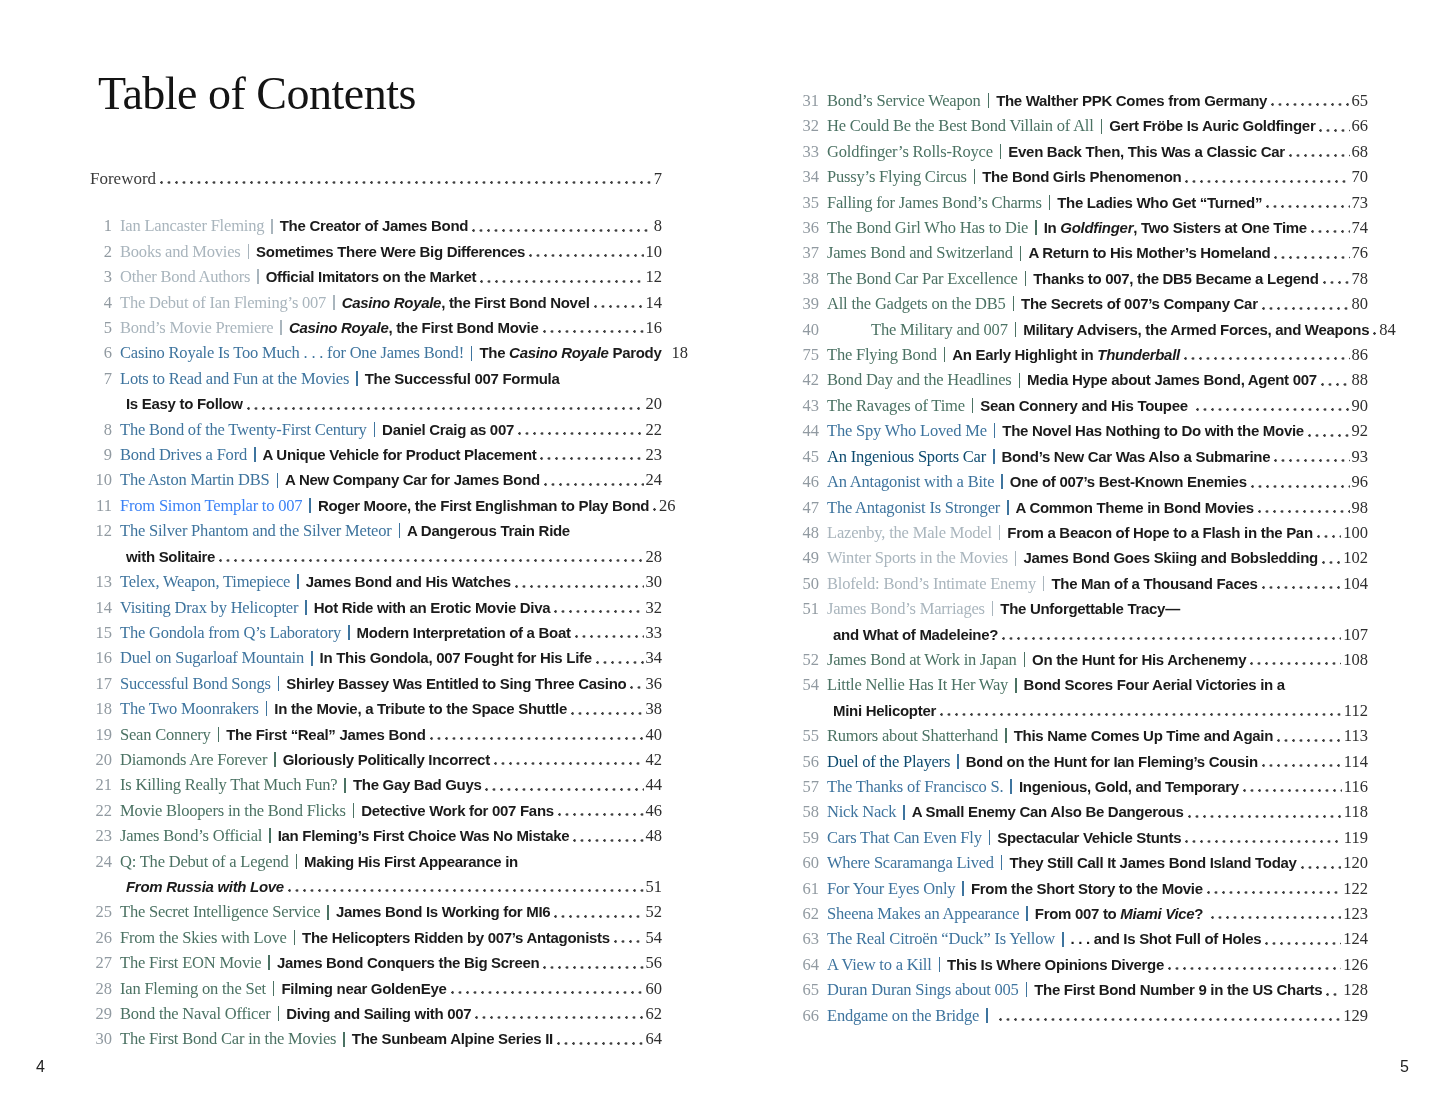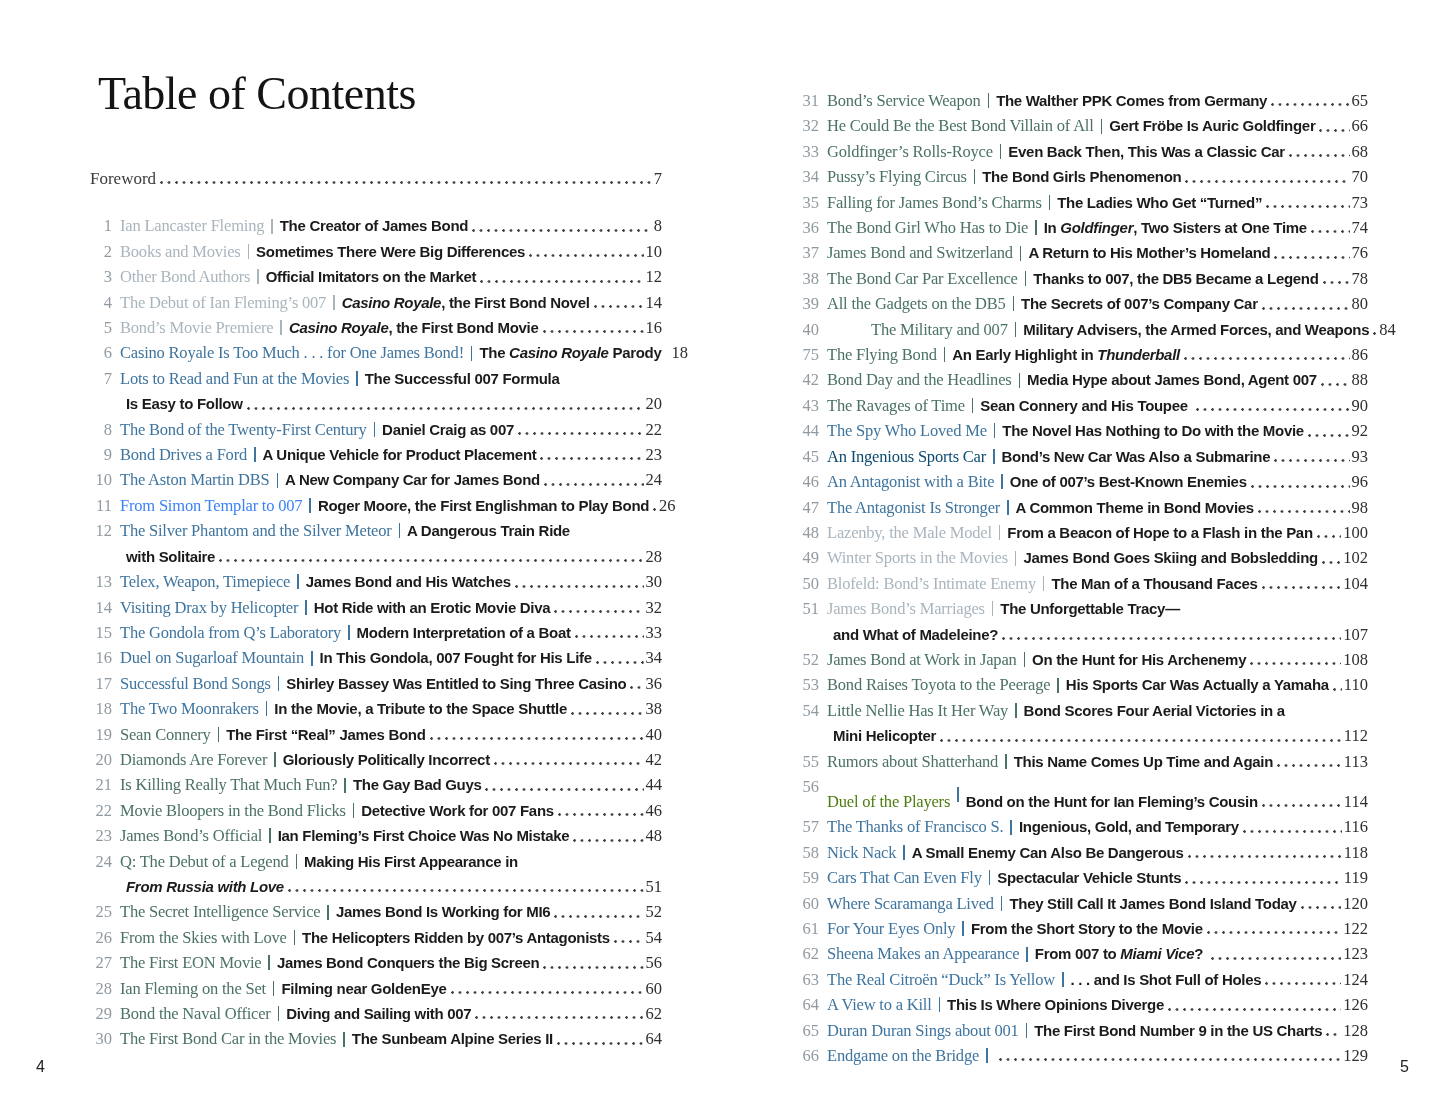--- a/index.html
+++ b/index.html
@@ -415,42 +415,36 @@
             <span class="line line2"><span class="sub"><span>and What of Madeleine?</span></span><span class="leader"></span><span class="pg">107</span></span>
           </span>
         </div>
         <div class="entry">
           <span class="num">52</span>
           <span class="body">
             <span class="line"><span class="topic" style="color: rgb(75, 114, 99);">James Bond at Work in Japan</span><span class="bar" style="background: rgb(75, 114, 99);"></span><span class="sub"><span>On the Hunt for His Archenemy</span></span><span class="leader"></span><span class="pg">108</span></span>
           </span>
         </div>
         <div class="entry">
-          <span class="num">53</span>
-          <span class="body">
-            <span class="line"><span class="topic" style="color: rgb(75, 114, 99);">Bond Raises Toyota to the Peerage</span><span class="bar" style="background: rgb(75, 114, 99);"></span><span class="sub"><span>His Sports Car Was Actually a Yamaha</span></span><span class="leader"></span><span class="pg">110</span></span>
-          </span>
-        </div>
-        <div class="entry">
           <span class="num">54</span>
           <span class="body">
             <span class="line"><span class="topic" style="color: rgb(75, 114, 99);">Little Nellie Has It Her Way</span><span class="bar" style="background: rgb(75, 114, 99);"></span><span class="sub"><span>Bond Scores Four Aerial Victories in a</span></span></span>
             <span class="line line2"><span class="sub"><span>Mini Helicopter</span></span><span class="leader"></span><span class="pg">112</span></span>
           </span>
         </div>
         <div class="entry">
           <span class="num">55</span>
           <span class="body">
             <span class="line"><span class="topic" style="color: rgb(75, 114, 99);">Rumors about Shatterhand</span><span class="bar" style="background: rgb(75, 114, 99);"></span><span class="sub"><span>This Name Comes Up Time and Again</span></span><span class="leader"></span><span class="pg">113</span></span>
           </span>
         </div>
         <div class="entry">
           <span class="num">56</span>
           <span class="body">
-            <span class="line"><span class="topic" style="color: #4d7c0f; margin-top: 15px;">Duel of the Players</span><span class="bar" style="background: rgb(62, 116, 158);"></span><span class="sub"><span>Bond on the Hunt for Ian Fleming’s Cousin</span></span><span class="leader"></span><span class="pg">114</span></span>
+            <span class="line"><span class="topic" style="color: #0c4a6e;">Duel of the Players</span><span class="bar" style="background: rgb(62, 116, 158);"></span><span class="sub"><span>Bond on the Hunt for Ian Fleming’s Cousin</span></span><span class="leader"></span><span class="pg">114</span></span>
           </span>
         </div>
         <div class="entry">
           <span class="num">57</span>
           <span class="body">
             <span class="line"><span class="topic" style="color: rgb(62, 116, 158);">The Thanks of Francisco S.</span><span class="bar" style="background: rgb(62, 116, 158);"></span><span class="sub"><span>Ingenious, Gold, and Temporary</span></span><span class="leader"></span><span class="pg">116</span></span>
           </span>
         </div>
         <div class="entry">
           <span class="num">58</span>
@@ -490,21 +484,21 @@
         </div>
         <div class="entry">
           <span class="num">64</span>
           <span class="body">
             <span class="line"><span class="topic" style="color: rgb(62, 116, 158);">A View to a Kill</span><span class="bar" style="background: rgb(62, 116, 158);"></span><span class="sub"><span>This Is Where Opinions Diverge</span></span><span class="leader"></span><span class="pg">126</span></span>
           </span>
         </div>
         <div class="entry">
           <span class="num">65</span>
           <span class="body">
-            <span class="line"><span class="topic" style="color: rgb(62, 116, 158);">Duran Duran Sings about 001</span><span class="bar" style="background: rgb(62, 116, 158);"></span><span class="sub"><span>The First Bond Number 9 in the US Charts</span></span><span class="leader"></span><span class="pg">128</span></span>
+            <span class="line"><span class="topic" style="color: rgb(62, 116, 158);">Duran Duran Sings about 005</span><span class="bar" style="background: rgb(62, 116, 158);"></span><span class="sub"><span>The First Bond Number 9 in the US Charts</span></span><span class="leader"></span><span class="pg">128</span></span>
           </span>
         </div>
         <div class="entry">
           <span class="num">66</span>
           <span class="body">
             <span class="line"><span class="topic" style="color: rgb(62, 116, 158);">Endgame on the Bridge</span><span class="bar" style="background: rgb(62, 116, 158);"></span><span class="leader"></span><span class="pg">129</span></span>
           </span>
         </div>
       </div>
   </div>

